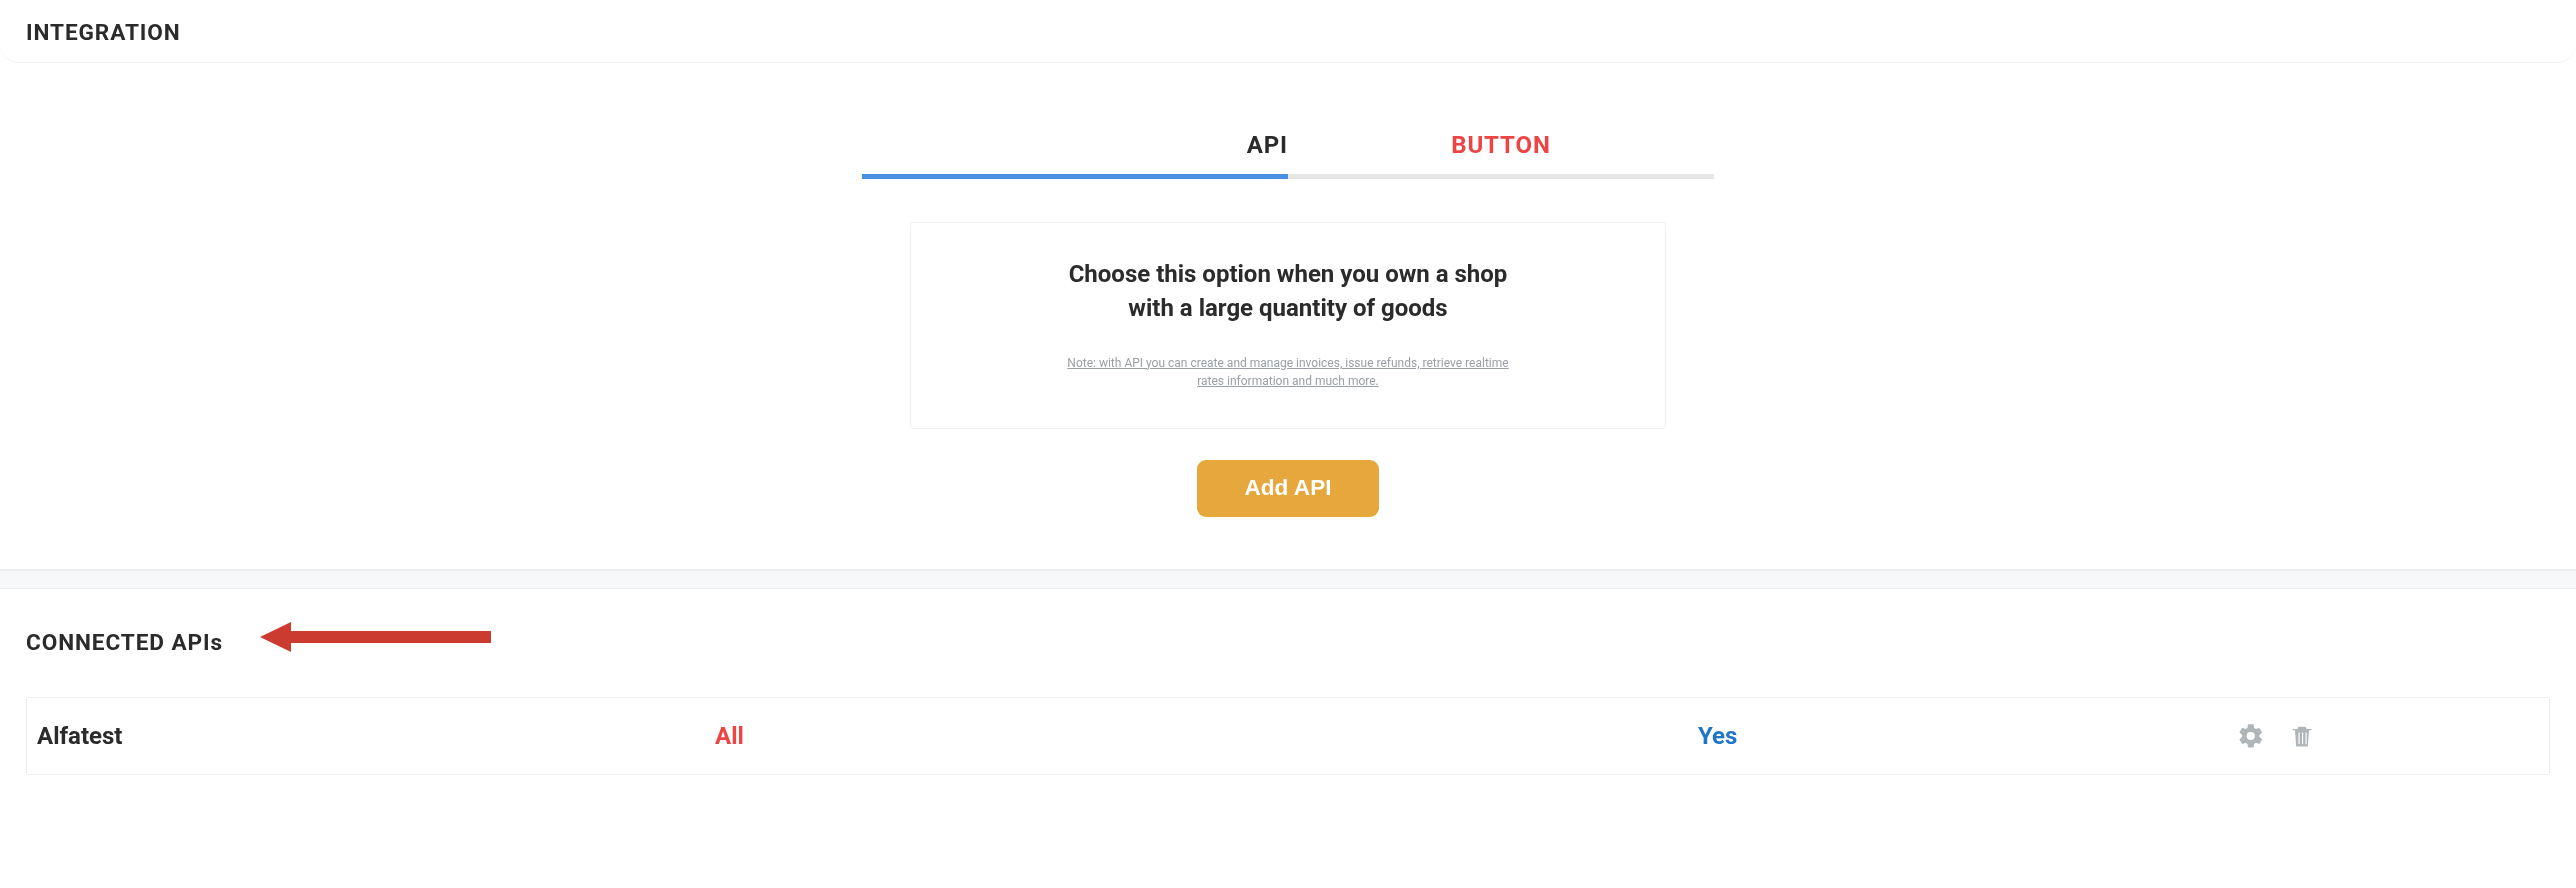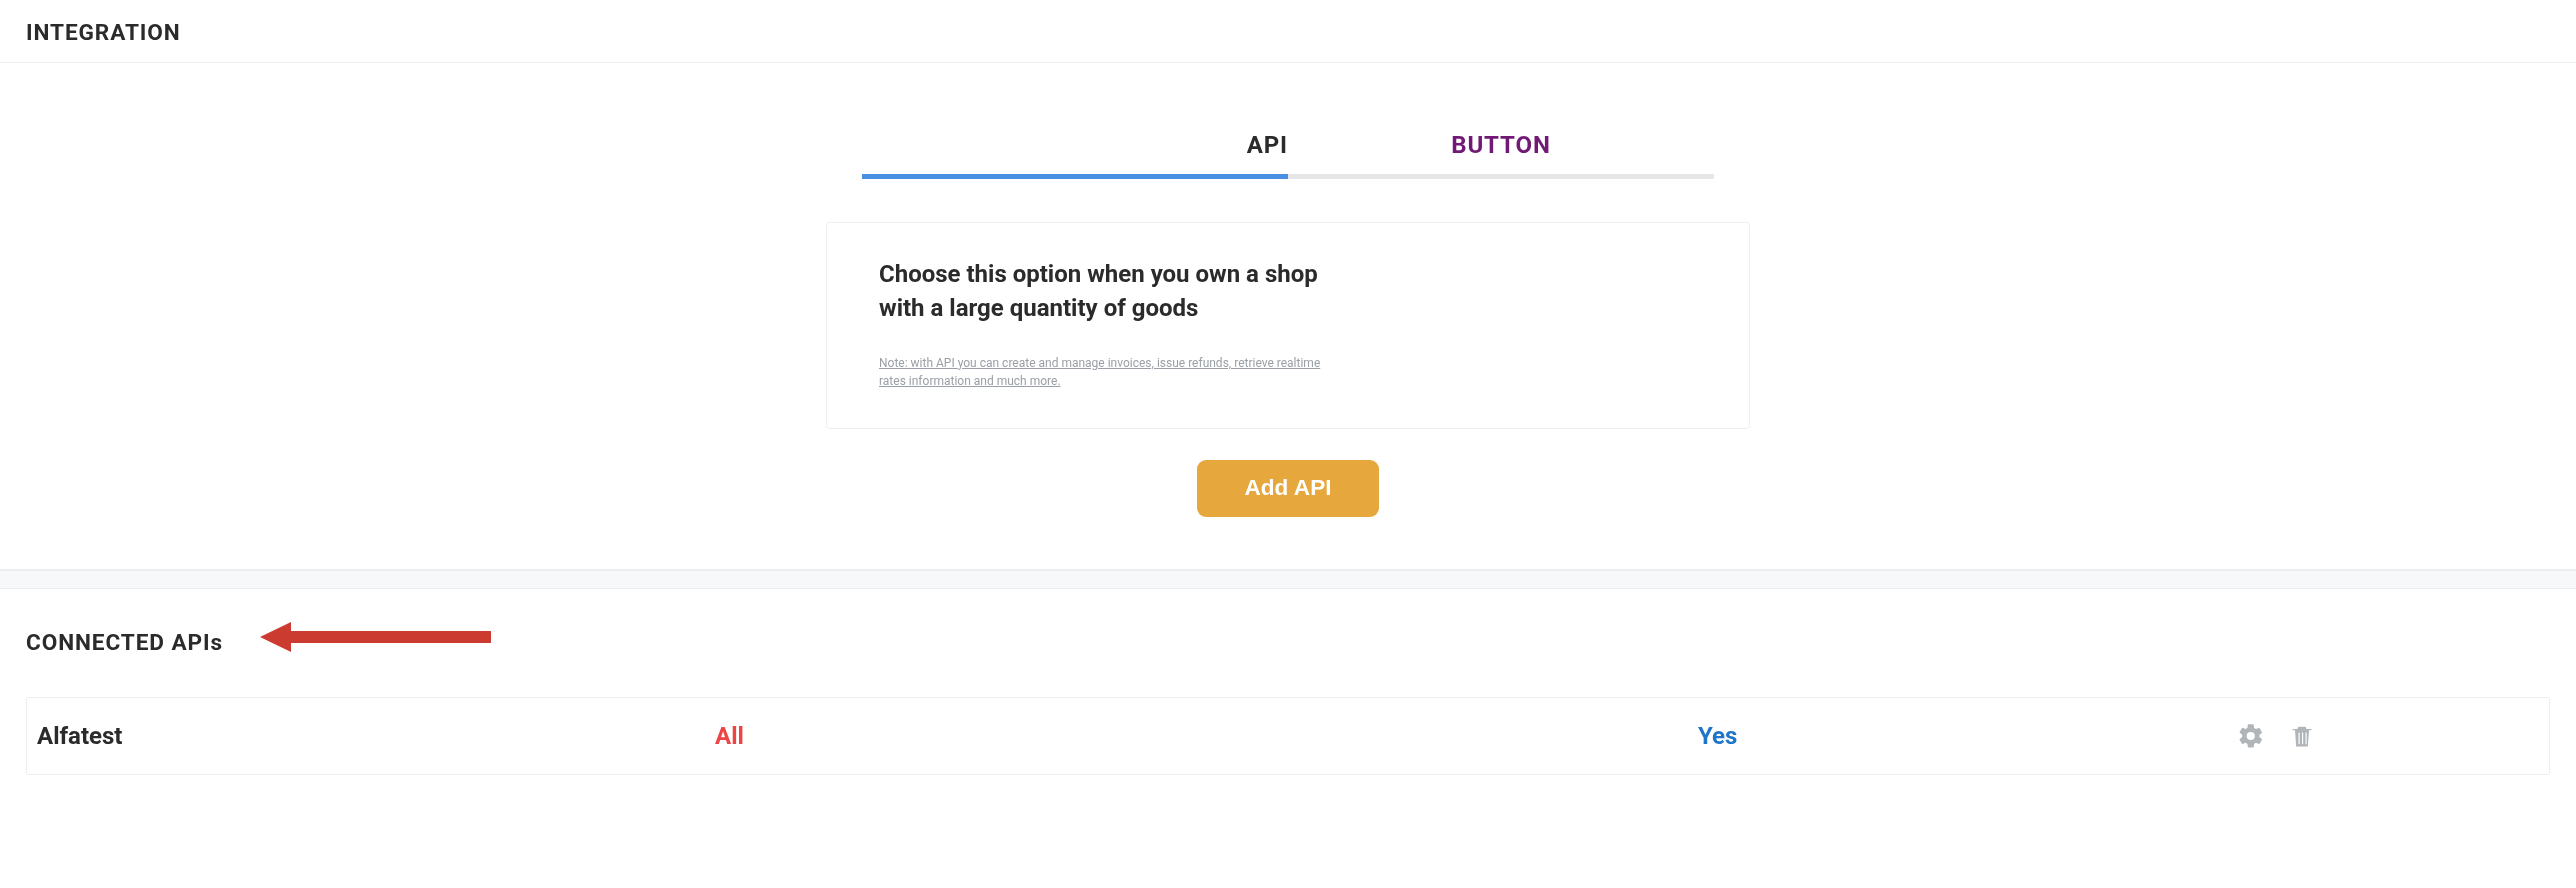--- a/index.html
+++ b/index.html
@@ -12,54 +12,55 @@
     .page {
       width: 2576px;
     }
     .section-header {
       padding: 19px 26px 15.7px 26px;
       font-weight: 700;
       font-size: 22.6px;
       letter-spacing: 0.9px;
       color: #2b2b2b;
       border-bottom: 0.9px solid #eceff1;
+      border-radius: 19px;
     }
     .panel {
       background: #fff;
       padding: 17.4px 0 52px 0;
       border-bottom: 0.9px solid #eceff1;
     }
     .tabs {
       width: 852px;
       margin: 35px auto 0 auto;
       display: flex;
     }
     .tab {
       flex: 1;
       text-align: center;
       padding: 15.7px 0;
       font-weight: 700;
       font-size: 24px;
       letter-spacing: 0.9px;
       cursor: pointer;
       border-bottom: 5.2px solid #e6e6e6;
-      color: #701a75;
+      color: #ef4444;
     }
     .tab.active {
       color: #2b2b2b;
       border-bottom: 5.2px solid #4a90e2;
       text-align: right;
     }
     .card {
-      width: 924px;
+      width: 756px;
       margin: 43px auto 0 auto;
       border: 0.9px solid #eceff1;
       border-radius: 3.5px;
       padding: 35px 52px 38px 52px;
-      text-align: left;
+      text-align: center;
     }
     .card-title {
       font-weight: 700;
       font-size: 24px;
       color: #2b2b2b;
       line-height: 1.4;
     }
     .card-note {
       margin-top: 28px;
       font-size: 12px;

